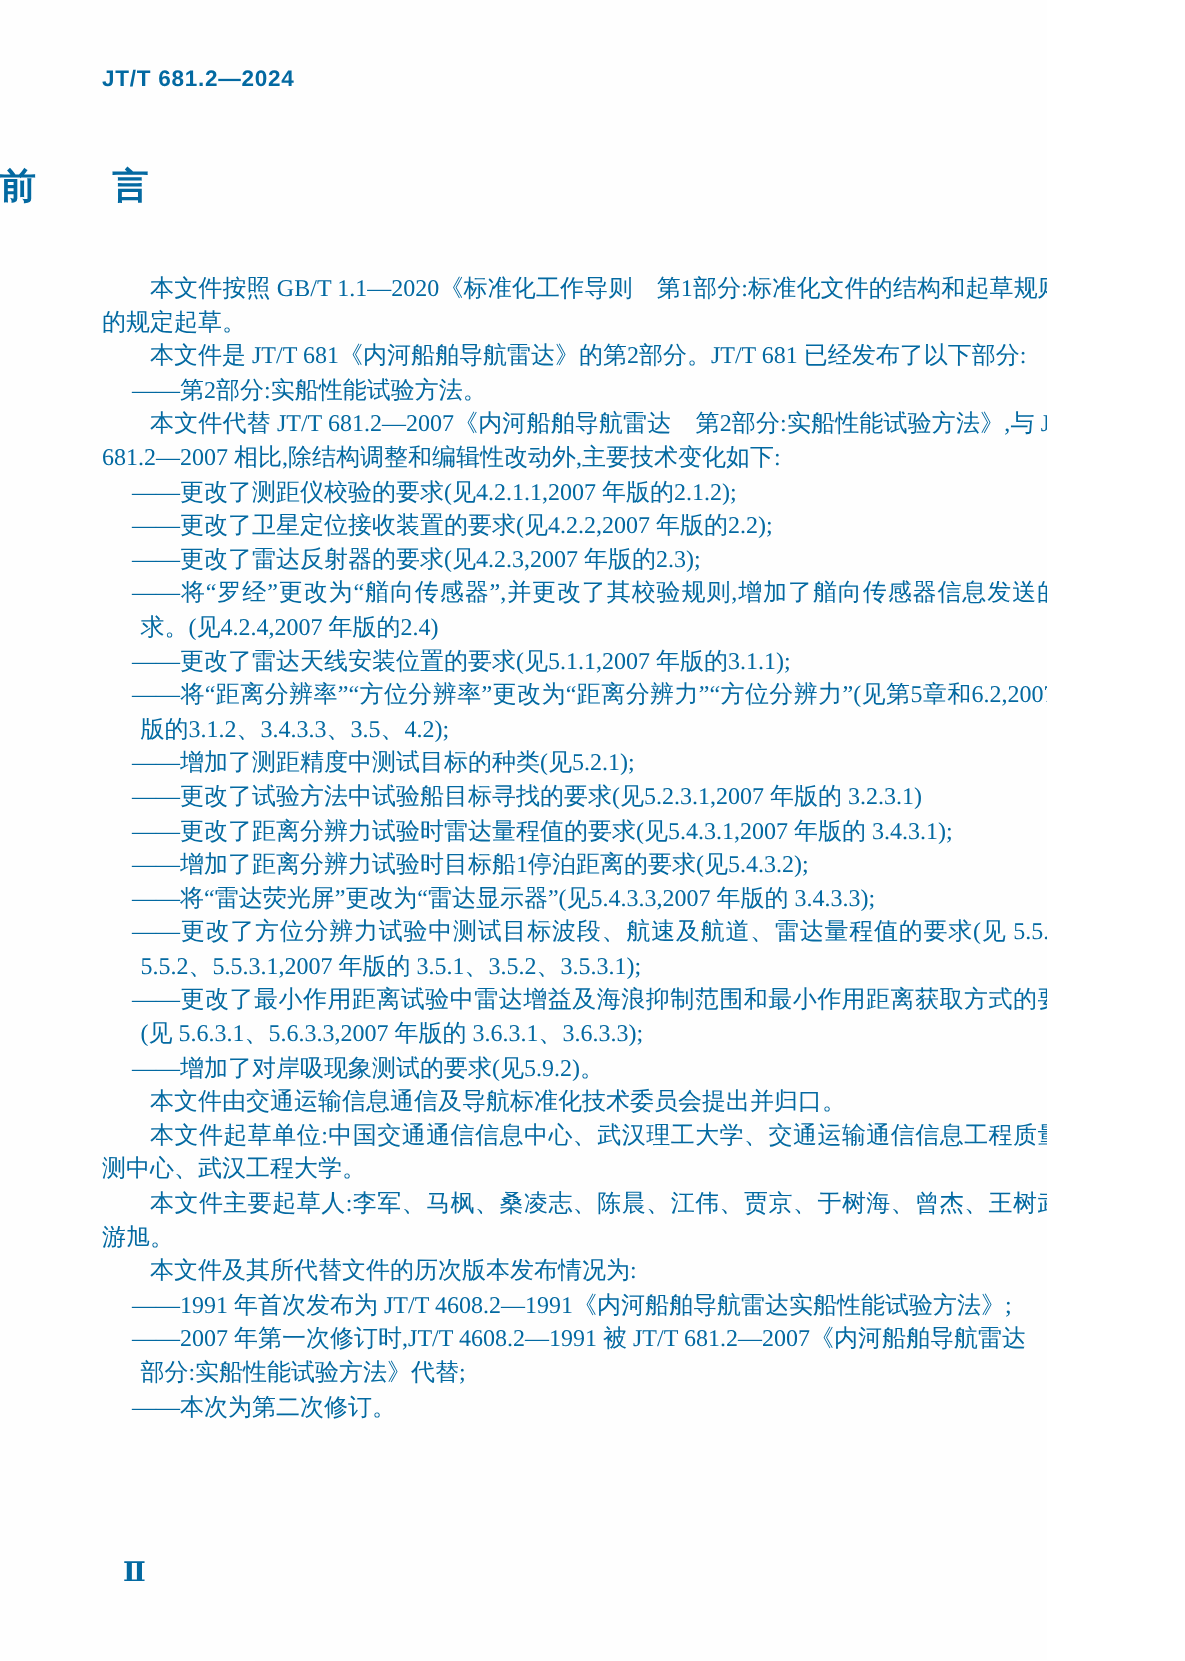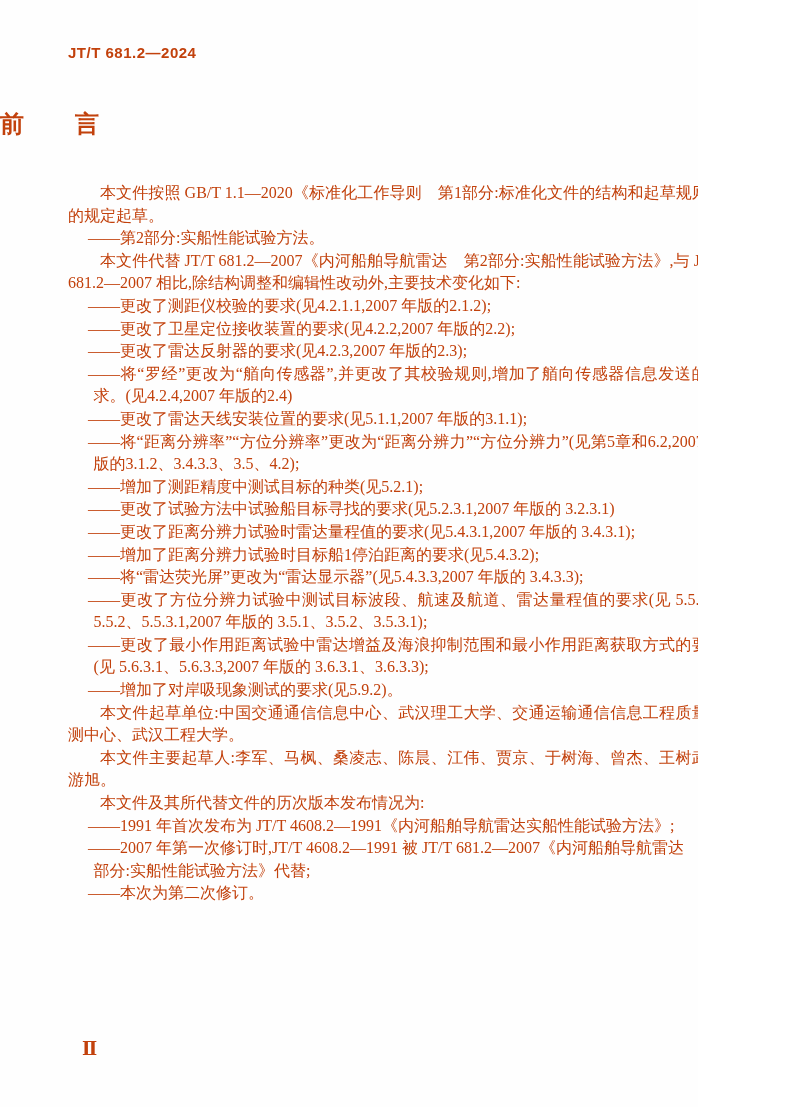--- a/index.html
+++ b/index.html
@@ -5,21 +5,21 @@
   html, body {
     margin: 0;
     padding: 0;
     background: #ffffff;
   }
   .page {
     position: relative;
     width: 698px;
     height: 1107px;
     background: #fefefe;
-    color: #c2410c;
+    color: #0369a1;
     overflow: hidden;
     font-family: "Liberation Serif", "DejaVu Serif", serif;
   }
   .doc-code {
     position: absolute;
     left: 68px;
     top: 44px;
     font-family: "Liberation Sans", "DejaVu Sans", sans-serif;
     font-weight: 700;
     font-size: 15px;
@@ -72,36 +72,38 @@
 </head>
 <body>
 
 <div class="page">
   <div class="doc-code">JT/T 681.2—2024</div>
 
   <h1 class="title">前　　言</h1>
 
   <div class="content">
       <p class="para">本文件按照 GB/T 1.1—2020《标准化工作导则　第1部分:标准化文件的结构和起草规则》的规定起草。</p>
+      <p class="para">本文件是 JT/T 681《内河船舶导航雷达》的第2部分。JT/T 681 已经发布了以下部分:</p>
       <p class="item">——第2部分:实船性能试验方法。</p>
       <p class="para">本文件代替 JT/T 681.2—2007《内河船舶导航雷达　第2部分:实船性能试验方法》,与 JT/T 681.2—2007 相比,除结构调整和编辑性改动外,主要技术变化如下:</p>
       <p class="item">——更改了测距仪校验的要求(见4.2.1.1,2007 年版的2.1.2);</p>
       <p class="item">——更改了卫星定位接收装置的要求(见4.2.2,2007 年版的2.2);</p>
       <p class="item">——更改了雷达反射器的要求(见4.2.3,2007 年版的2.3);</p>
       <p class="item">——将“罗经”更改为“艏向传感器”,并更改了其校验规则,增加了艏向传感器信息发送的要求。(见4.2.4,2007 年版的2.4)</p>
       <p class="item">——更改了雷达天线安装位置的要求(见5.1.1,2007 年版的3.1.1);</p>
       <p class="item">——将“距离分辨率”“方位分辨率”更改为“距离分辨力”“方位分辨力”(见第5章和6.2,2007 年版的3.1.2、3.4.3.3、3.5、4.2);</p>
       <p class="item">——增加了测距精度中测试目标的种类(见5.2.1);</p>
       <p class="item">——更改了试验方法中试验船目标寻找的要求(见5.2.3.1,2007 年版的 3.2.3.1)</p>
       <p class="item">——更改了距离分辨力试验时雷达量程值的要求(见5.4.3.1,2007 年版的 3.4.3.1);</p>
       <p class="item">——增加了距离分辨力试验时目标船1停泊距离的要求(见5.4.3.2);</p>
       <p class="item">——将“雷达荧光屏”更改为“雷达显示器”(见5.4.3.3,2007 年版的 3.4.3.3);</p>
       <p class="item">——更改了方位分辨力试验中测试目标波段、航速及航道、雷达量程值的要求(见 5.5.1、5.5.2、5.5.3.1,2007 年版的 3.5.1、3.5.2、3.5.3.1);</p>
       <p class="item">——更改了最小作用距离试验中雷达增益及海浪抑制范围和最小作用距离获取方式的要求(见 5.6.3.1、5.6.3.3,2007 年版的 3.6.3.1、3.6.3.3);</p>
       <p class="item">——增加了对岸吸现象测试的要求(见5.9.2)。</p>
+      <p class="para">本文件由交通运输信息通信及导航标准化技术委员会提出并归口。</p>
       <p class="para">本文件起草单位:中国交通通信信息中心、武汉理工大学、交通运输通信信息工程质量检测中心、武汉工程大学。</p>
       <p class="para">本文件主要起草人:李军、马枫、桑凌志、陈晨、江伟、贾京、于树海、曾杰、王树武、游旭。</p>
       <p class="para">本文件及其所代替文件的历次版本发布情况为:</p>
       <p class="item">——1991 年首次发布为 JT/T 4608.2—1991《内河船舶导航雷达实船性能试验方法》;</p>
       <p class="item">——2007 年第一次修订时,JT/T 4608.2—1991 被 JT/T 681.2—2007《内河船舶导航雷达　第2部分:实船性能试验方法》代替;</p>
       <p class="item">——本次为第二次修订。</p>
     </div>
 
   <div class="page-num">Ⅱ</div>
 </div>

